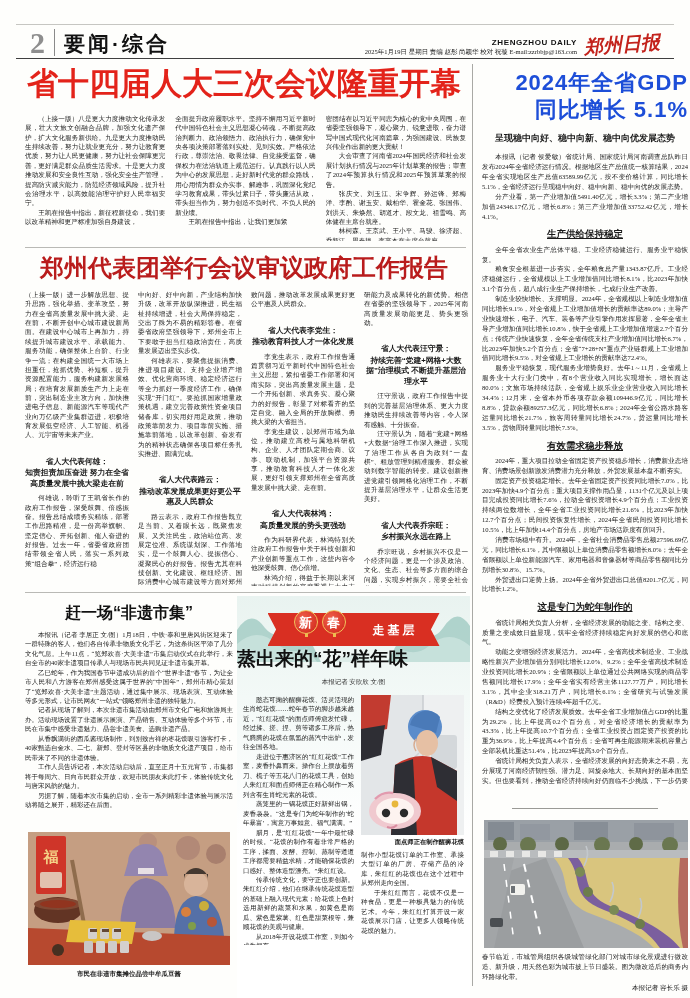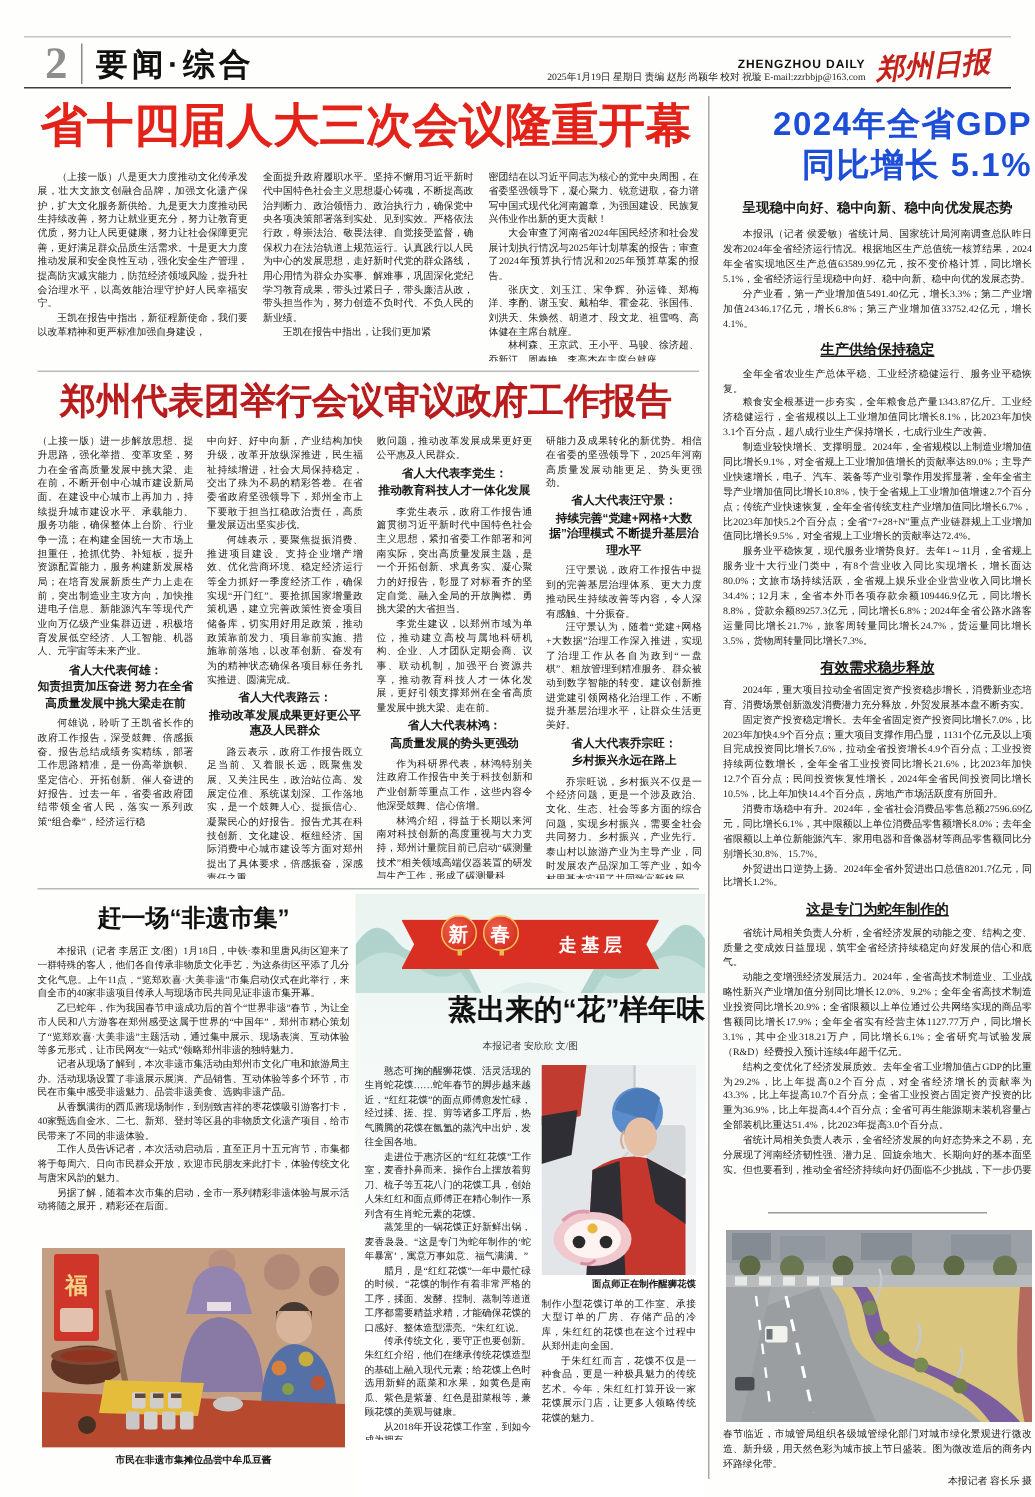--- a/index.html
+++ b/index.html
@@ -27,21 +27,21 @@
   .ncol{flex:1;overflow:hidden;font-size:6.6px;line-height:1.42;text-align:justify;}
   .h-rule1{left:25px;top:247px;width:441px;height:1px;background:#b9b9b5;}
   
   .deleg-headline{left:20px;top:255px;width:448px;text-align:center;
                   font:900 24px/1.1 "Liberation Sans",sans-serif;color:#b91c1c;}
   .deleg-cols{left:25px;top:290px;width:443px;height:296px;gap:9px;}
   .h-rule2{left:25px;top:592px;width:441px;height:1px;background:#b9b9b5;}
   
   .blk{margin:0;padding:0;text-indent:2em;}
   .blk.t-c{text-indent:0;}
-  .blk.t-hn{font:bold 7.8px/1.6 "Liberation Sans",sans-serif;text-align:center;text-indent:0;margin-top:1px;}
+  .blk.t-hn{font:bold 7.8px/1.6 "Liberation Sans",sans-serif;text-align:center;text-indent:0;margin-top:16px;}
   .blk.t-h{font:bold 7.8px/1.35 "Liberation Sans",sans-serif;text-align:center;text-indent:0;margin-bottom:4px;}
   .blk.t-h2{font:bold 9.5px/1.4 "Liberation Sans",sans-serif;text-align:center;text-indent:0;margin:6px 0 4px;text-decoration:underline;}
   
   .gdp{left:482px;top:70px;width:206px;}
   .gdp-headline{font:900 22px/1.22 "Liberation Sans",sans-serif;text-align:right;letter-spacing:1px;color:#1d4ed8;}
   .gdp-deck{margin-top:8px;text-align:center;font:bold 9px/1.5 "Liberation Sans",sans-serif;}
   .gdp-body{margin-top:7px;font-size:6.6px;line-height:1.5;text-align:justify;height:632px;overflow:hidden;}
   .gdp-divider{left:512px;top:808px;width:146px;height:1px;background:#9a9a96;}
   .gdp-photo{left:484px;top:820px;width:204px;height:128px;}
   .gdp-photo svg{display:block;}
@@ -60,21 +60,21 @@
   .spring-badge{position:relative;margin:13px auto 0;width:172px;height:27px;}
   .ribbon{position:absolute;left:0;top:4px;width:172px;height:33px;background:#d92f22;
           clip-path:polygon(0 0,100% 0,95% 50%,100% 100%,0 100%,5% 50%);
           display:flex;align-items:center;justify-content:flex-end;padding-right:22px;box-sizing:border-box;}
   .ribbon-label{font:bold 12px/1 "Liberation Sans",sans-serif;color:#fff;letter-spacing:3px;}
   .lantern{position:absolute;top:1px;width:24px;height:24px;border-radius:50%;
            background:radial-gradient(circle at 35% 35%,#f0604b,#ce2217);border:1px solid #f2c45c;
            color:#fff;font:bold 13px/23px "Liberation Sans",sans-serif;text-align:center;box-sizing:border-box;}
   .lantern::after{content:"";position:absolute;left:10px;bottom:-4px;width:3px;height:4px;background:#eebb4f;}
   .lantern.l1{left:26px;} .lantern.l2{left:54px;}
-  .spring-title{position:relative;margin-top:27px;text-align:right;font:900 19px/1.2 "Liberation Sans",sans-serif;color:#111;}
+  .spring-title{position:relative;margin-top:12px;text-align:left;font:900 19px/1.2 "Liberation Sans",sans-serif;color:#111;}
   .spring-byline{position:relative;margin-top:7px;text-align:center;font-size:6.5px;color:#333;}
   .spring-cols{position:relative;display:flex;gap:7px;padding:8px 6px 0;}
   .spring-left{width:111px;font-size:6.5px;line-height:1.46;text-align:justify;height:250px;overflow:hidden;}
   .spring-right{width:103px;}
   .spring-photo{width:103px;height:140px;}
   .spring-photo svg{display:block;}
   .spring-photo-caption{font:bold 6.3px/1.3 "Liberation Sans",sans-serif;text-align:right;margin:3px 0 4px;}
   .spring-right-text{font-size:6.5px;line-height:1.46;text-align:justify;height:92px;overflow:hidden;}
 </style>
 </head>

